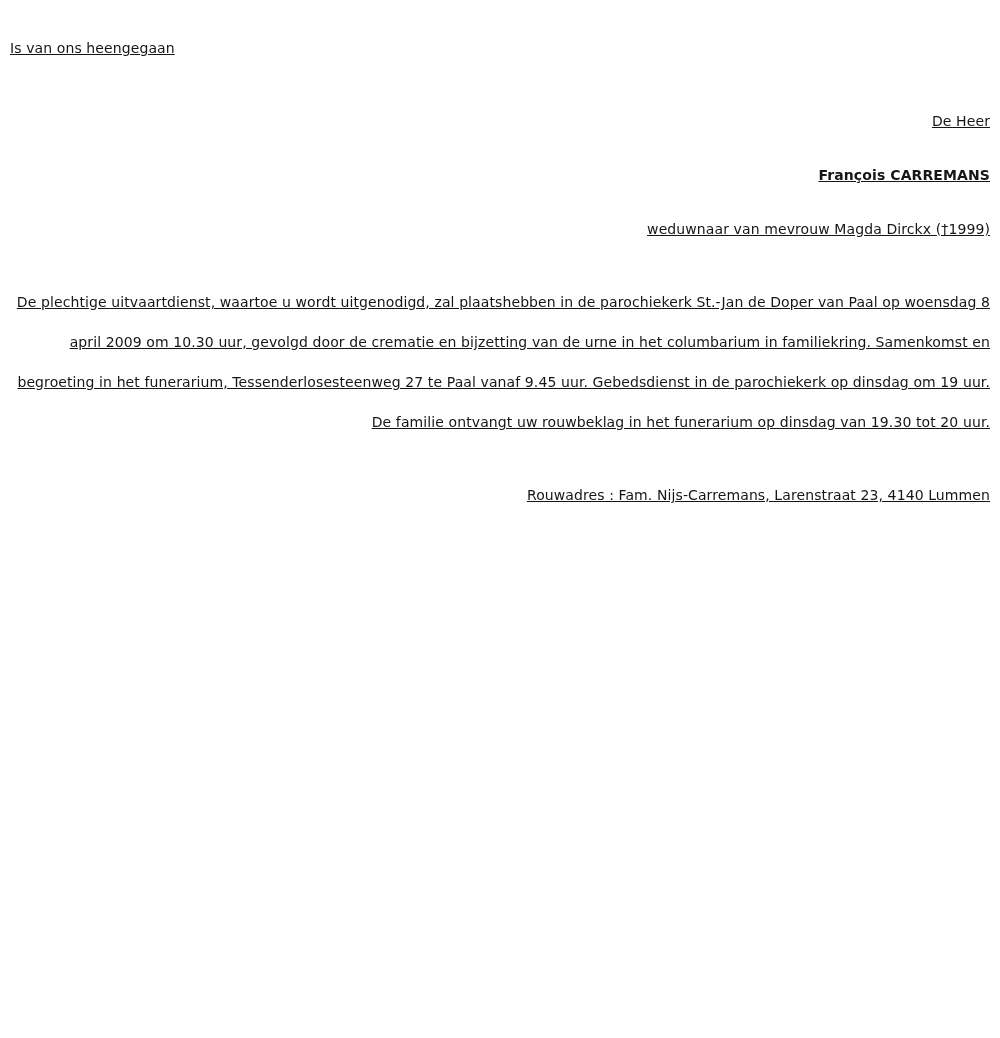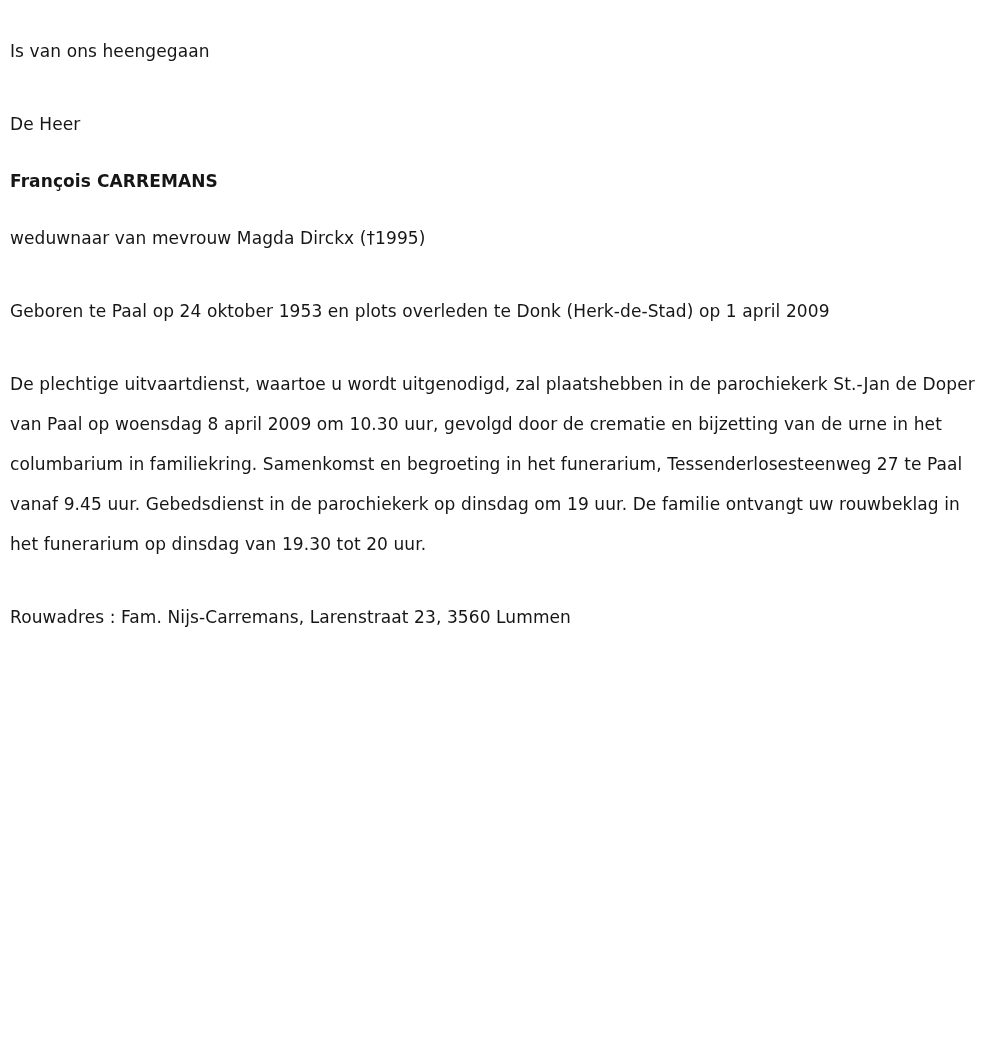--- a/index.html
+++ b/index.html
@@ -15,26 +15,28 @@
     overflow: hidden;
   }
   .page {
     box-sizing: border-box;
     width: 1000px;
     height: 1038px;
     padding: 14px 10px 0 10px;
     background: #ffffff;
   }
   .block {
-    font-size: 17px;
+    font-size: 14px;
     line-height: 40px;
     letter-spacing: 0.1px;
+    text-decoration: underline;
   }
   .block + .block {
     margin-top: 33px;
+    text-align: right;
   }
   .tight + .tight {
     margin-top: 8px;
   }
   .name {
     font-weight: bold;
   }
   .para {
     max-width: 985px;
   }
@@ -49,23 +51,22 @@
 <body>
 
 <div class="page">
 
   <p class="block">Is van ons heengegaan</p>
 
   <p class="block tight">De Heer</p>
 
   <p class="block tight name">François CARREMANS</p>
 
-  <p class="block tight">weduwnaar van mevrouw Magda Dirckx (†1995)</p>
+  <p class="block tight">weduwnaar van mevrouw Magda Dirckx (†1999)</p>
 
 
-  <p class="block para narrow">Geboren te Paal op 24 oktober 1953 en plots overleden te Donk (Herk-de-Stad) op 1 april 2009</p>
 
   <p class="block para">De plechtige uitvaartdienst, waartoe u wordt uitgenodigd, zal plaatshebben in de parochiekerk St.-Jan de Doper van Paal op woensdag 8 april 2009 om 10.30 uur, gevolgd door de crematie en bijzetting van de urne in het columbarium in familiekring. Samenkomst en begroeting in het funerarium, Tessenderlosesteenweg 27 te Paal vanaf 9.45 uur. Gebedsdienst in de parochiekerk op dinsdag om 19 uur. De familie ontvangt uw rouwbeklag in het funerarium op dinsdag van 19.30 tot 20 uur.</p>
 
-  <p class="block para">Rouwadres : Fam. Nijs-Carremans, Larenstraat 23, 3560 Lummen</p>
+  <p class="block para">Rouwadres : Fam. Nijs-Carremans, Larenstraat 23, 4140 Lummen</p>
 
 
 </div>
 
 </body></html>

